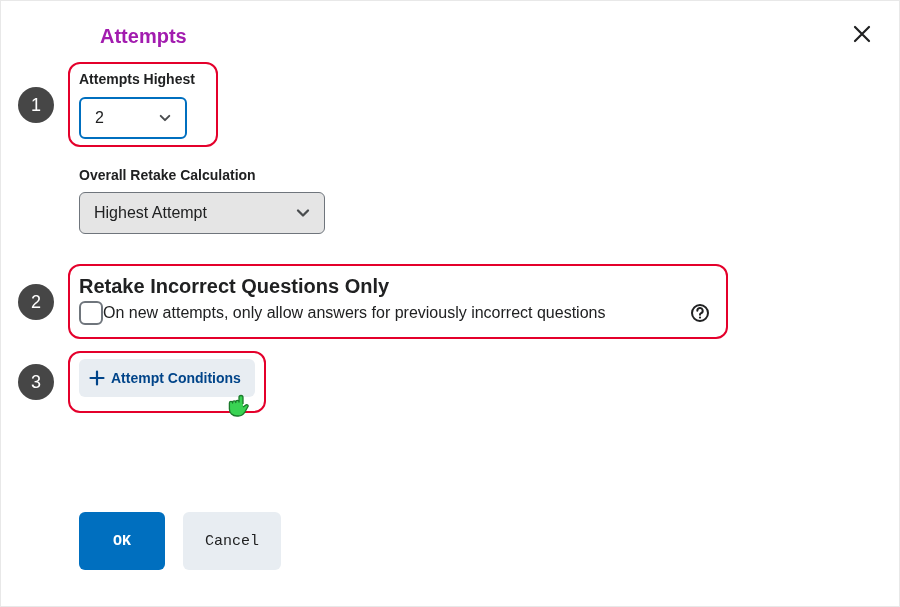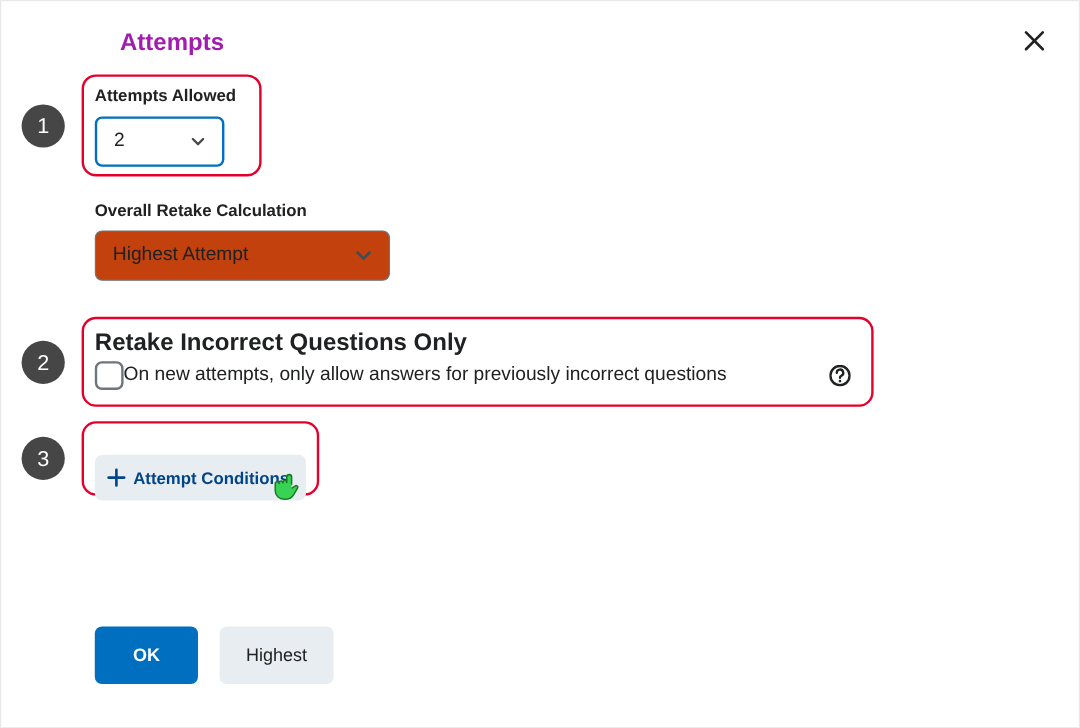--- a/index.html
+++ b/index.html
@@ -126,21 +126,21 @@
     }
 
     .grade-select {
       position: absolute;
       left: 78px;
       top: 191px;
       width: 246px;
       height: 42px;
       border: 1px solid #6f757c;
       border-radius: 6px;
-      background: #c2410c;
+      background: #e5e5e5;
       display: flex;
       align-items: center;
       padding: 0 14px;
       cursor: pointer;
       justify-content: space-between;
     }
     .grade-select-value {
       font-size: 16px;
       color: #202122;
     }
@@ -184,21 +184,21 @@
       left: 690px;
       top: 303px;
       width: 18px;
       height: 18px;
       cursor: pointer;
     }
 
     .attempt-conditions-btn {
       position: absolute;
       left: 78px;
-      top: 378px;
+      top: 358px;
       height: 38px;
       border-radius: 6px;
       background: #e8edf2;
       display: flex;
       align-items: center;
       padding: 0 14px 0 10px;
       gap: 6px;
       cursor: pointer;
     }
     .attempt-conditions-btn .plus {
@@ -222,30 +222,31 @@
     }
 
     .footer-actions {
       position: absolute;
       left: 78px;
       bottom: 36px;
       display: flex;
       gap: 18px;
     }
     .btn {
-      height: 48px;
+      height: 58px;
       min-width: 86px;
       border-radius: 6px;
       display: inline-flex;
       align-items: center;
       justify-content: center;
       font-size: 15px;
       font-weight: 700;
       padding: 0 22px;
       cursor: pointer;
+      font-family: Liberation Mono, monospace;
     }
     .btn-primary {
       background: #006fbf;
       color: #fff;
     }
     .btn-secondary {
       background: #e8edf2;
       color: #202122;
       font-weight: 400;
     }
@@ -272,21 +273,21 @@
   </div>
 
   <div class="callout-badge badge-1">1</div>
   <div class="callout-badge badge-2">2</div>
   <div class="callout-badge badge-3">3</div>
 
   <div class="callout-box box-1"></div>
   <div class="callout-box box-2"></div>
   <div class="callout-box box-3"></div>
 
-  <div class="section-label-attempts">Attempts Allowed</div>
+  <div class="section-label-attempts">Attempts Highest</div>
   <div class="attempts-select">
     <span class="attempts-select-value">2</span>
     <svg class="chev" viewBox="0 0 14 14">
       <path class="chev-path" d="M2 4.5 L7 9.5 L12 4.5"></path>
     </svg>
   </div>
 
   <div class="section-label-grade">Overall Retake Calculation</div>
   <div class="grade-select">
     <span class="grade-select-value">Highest Attempt</span>
@@ -316,16 +317,16 @@
   </div>
 
   <div class="cursor-hand">
     <svg width="24" height="26" viewBox="0 0 24 26">
       <path d="M7 12 V5.5 a2 2 0 0 1 4 0 V10 a1.6 1.6 0 0 1 3.2 0 V10.5 a1.6 1.6 0 0 1 3.2 0 V11 a1.6 1.6 0 0 1 3.2 0 V17 c0 4 -3 7 -7.5 7 h-1.5 c-3 0 -5 -1.5 -6.5 -4 L2 14.5 c-0.6 -1.1 0.8 -2.3 1.9 -1.6 L7 15" fill="#39d353" stroke="#1a7a2b" stroke-width="1.3" stroke-linejoin="round"></path>
     </svg>
   </div>
 
   <div class="footer-actions">
     <div class="btn btn-primary">OK</div>
-    <div class="btn btn-secondary">Highest</div>
+    <div class="btn btn-secondary">Cancel</div>
   </div>
 
 </div>
 
 </body></html>

